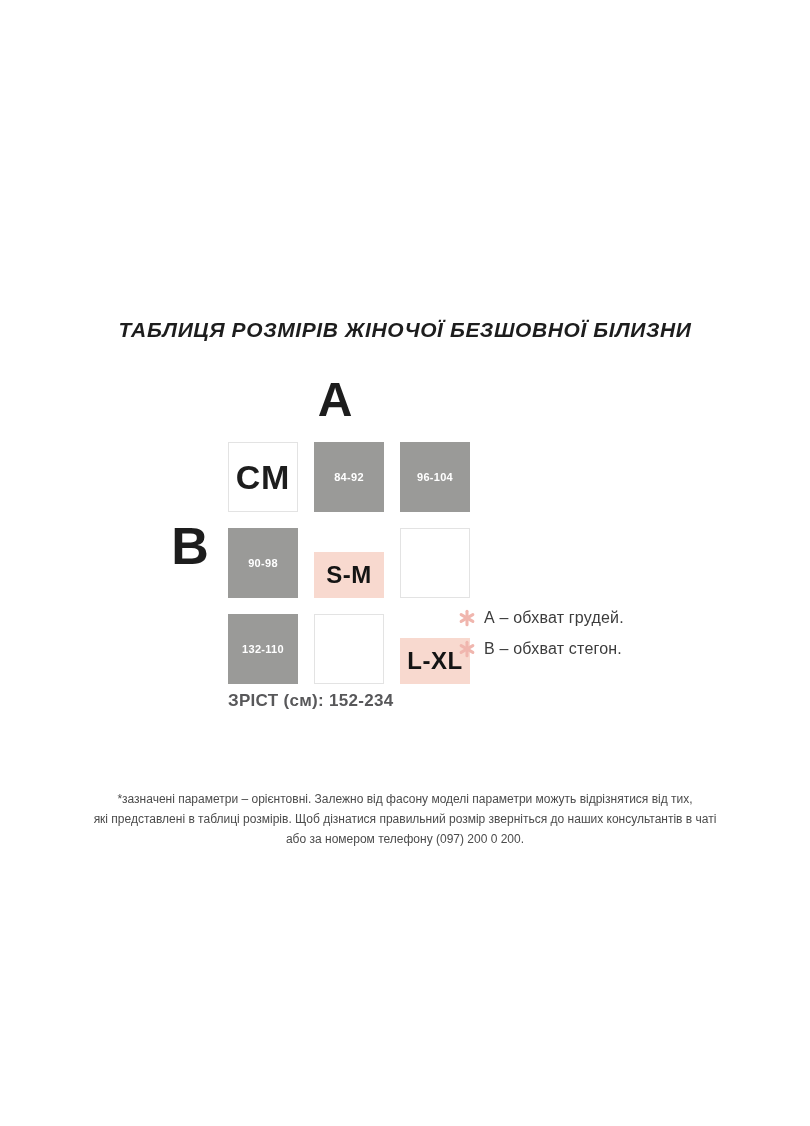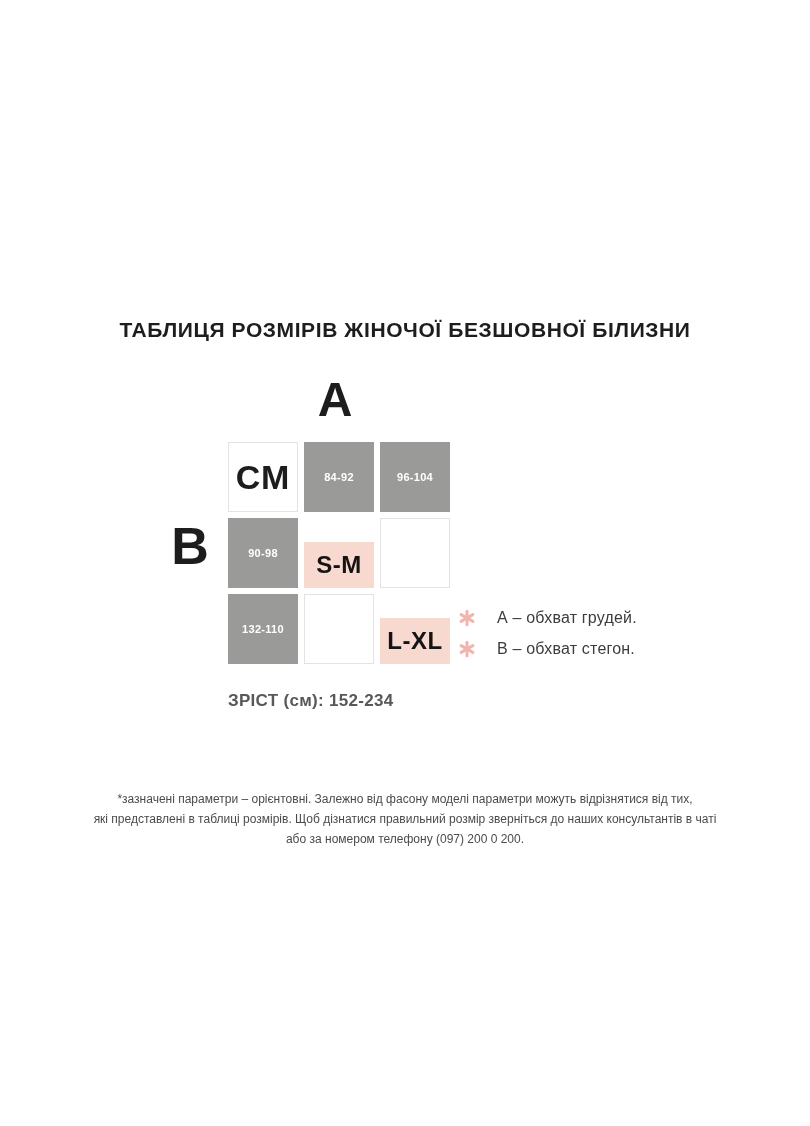--- a/index.html
+++ b/index.html
@@ -15,20 +15,21 @@
   .title {
     position: absolute;
     top: 318px;
     left: 0;
     width: 100%;
     text-align: center;
     font-size: 21px;
     font-weight: 700;
     letter-spacing: 0.6px;
     color: var(--text_dark, #1d1d1d);
+    font-style: italic;
   }
 
   .col-axis-label {
     position: absolute;
     top: 376px;
     left: 300px;
     width: 70px;
     text-align: center;
     font-size: 48px;
     line-height: 1;
@@ -48,21 +49,21 @@
     color: var(--text_dark, #1d1d1d);
   }
 
   .size-table {
     position: absolute;
     top: 442px;
     left: 228px;
     display: grid;
     grid-template-columns: repeat(3, 70px);
     grid-auto-rows: 70px;
-    gap: 6px;
+    gap: 16px;
     text-align: right;
   }
   .cell {
     display: flex;
     align-items: center;
     justify-content: center;
     box-sizing: border-box;
   }
   .cell--unit {
     background: #ffffff;
@@ -93,21 +94,21 @@
   }
 
   .legend {
     position: absolute;
     left: 458px;
     top: 602px;
   }
   .legend-item {
     display: flex;
     align-items: center;
-    gap: 21px;
+    gap: 8px;
     height: 31px;
   }
   .asterisk {
     color: var(--asterisk_pink, #f0b6ae);
     width: 18px;
     height: 18px;
     flex: 0 0 auto;
   }
   .legend-text {
     font-size: 16px;

